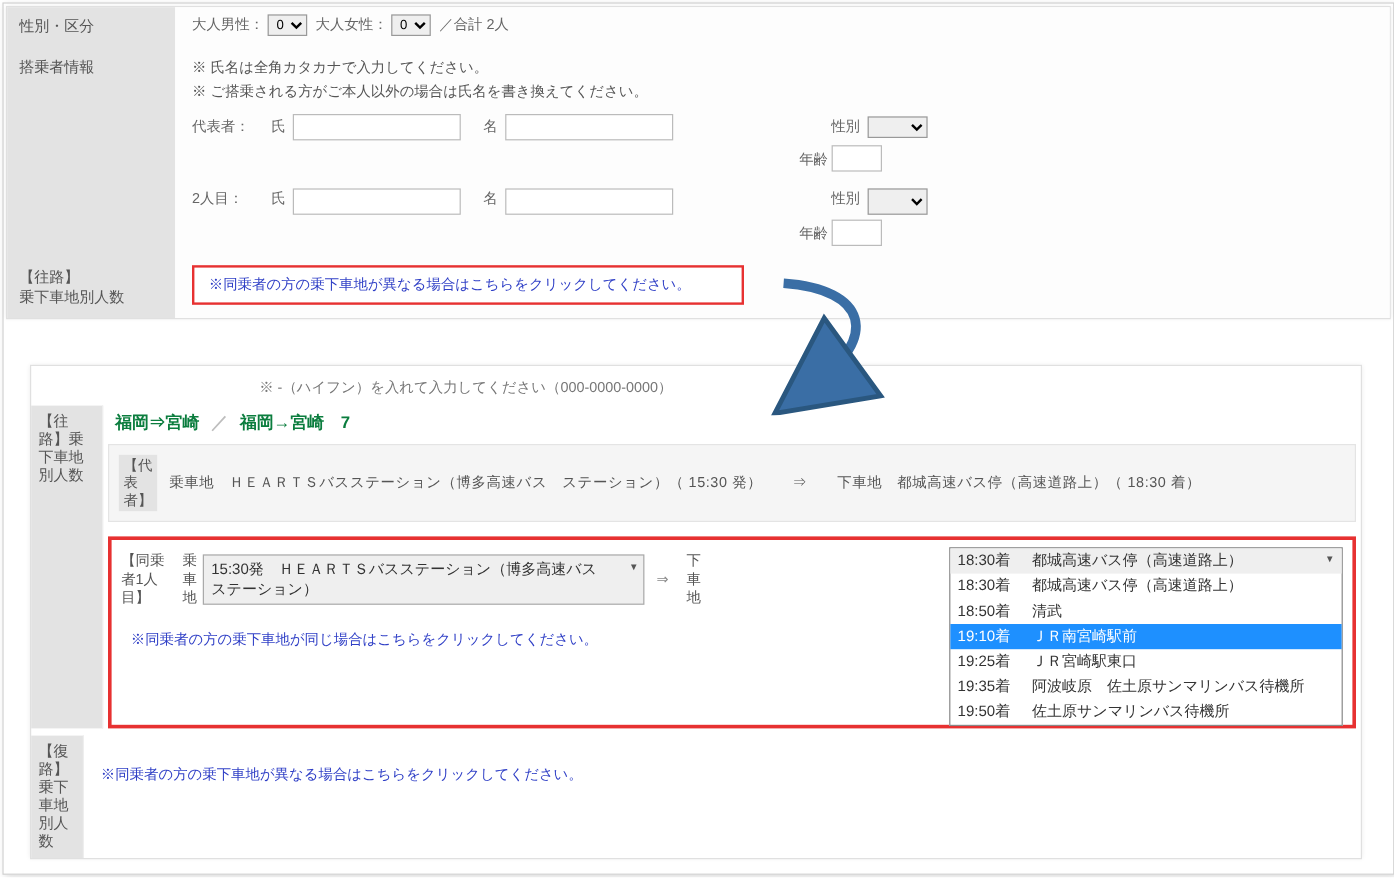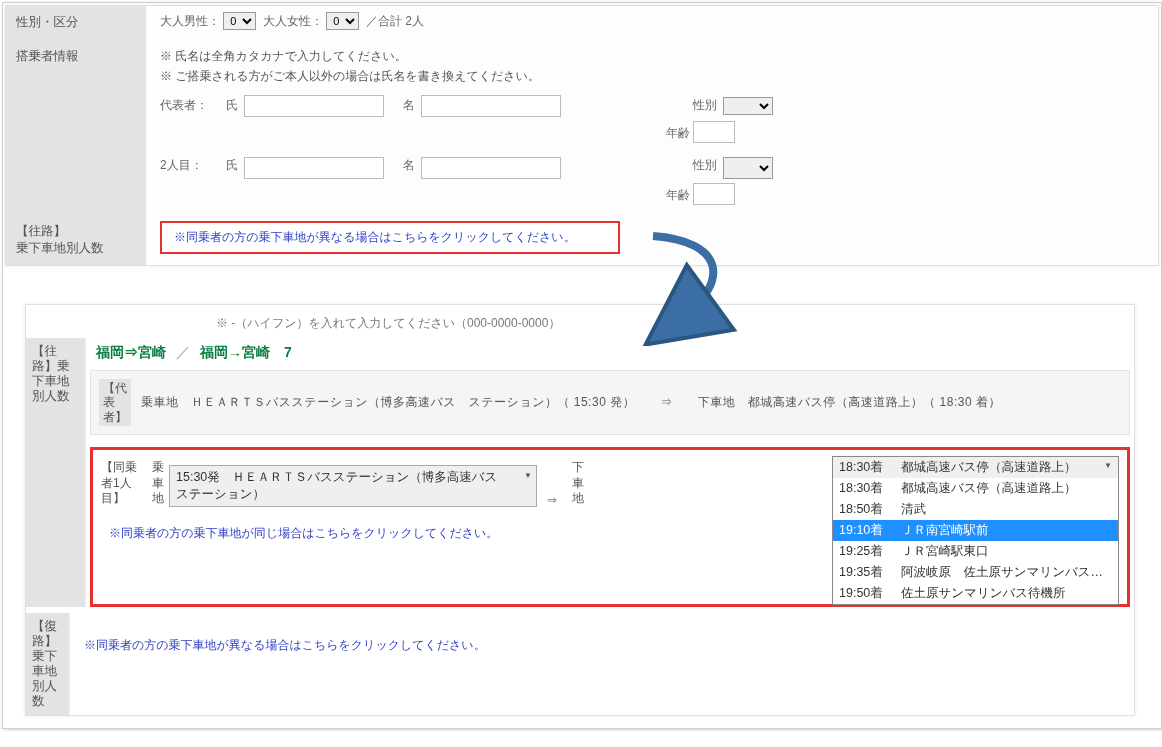--- a/index.html
+++ b/index.html
@@ -112,21 +112,21 @@
     line-height: 1.2;
   }
   .daihyou .body { flex: 1; color: #555; letter-spacing: 0.5px; }
 
   .bigredbox {
     border: 3px solid #e73131;
     padding: 10px 8px 10px 8px;
     position: relative;
     min-height: 160px;
   }
-  .dojou-row { display: flex; align-items: flex-end; }
+  .dojou-row { display: flex; align-items: center; }
   .dojou-row .tag2 { width: 46px; color: #555; font-size: 12px; line-height: 1.3; }
   .dojou-row .collbl { width: 22px; color: #555; text-align: center; font-size: 12px; line-height: 1.3; }
   .selectlike {
     border: 1px solid #aaa;
     background: #efefef;
     padding: 3px 18px 3px 6px;
     font-size: 12.5px;
     position: relative;
     display: inline-block;
     color: #333;
@@ -137,21 +137,21 @@
     color: #555;
     position: absolute;
     right: 4px;
     top: 5px;
   }
   .arrow-sep { color: #888; margin: 0 10px; }
   .dropdown {
     position: absolute;
     right: 8px;
     top: 6px;
-    width: 287px;
+    width: 328px;
     border: 1px solid #888;
     background: #fff;
     font-size: 12.5px;
     color: #333;
   }
   .dropdown .opt {
     padding: 2px 6px;
     white-space: nowrap;
     overflow: hidden;
     text-overflow: ellipsis;

